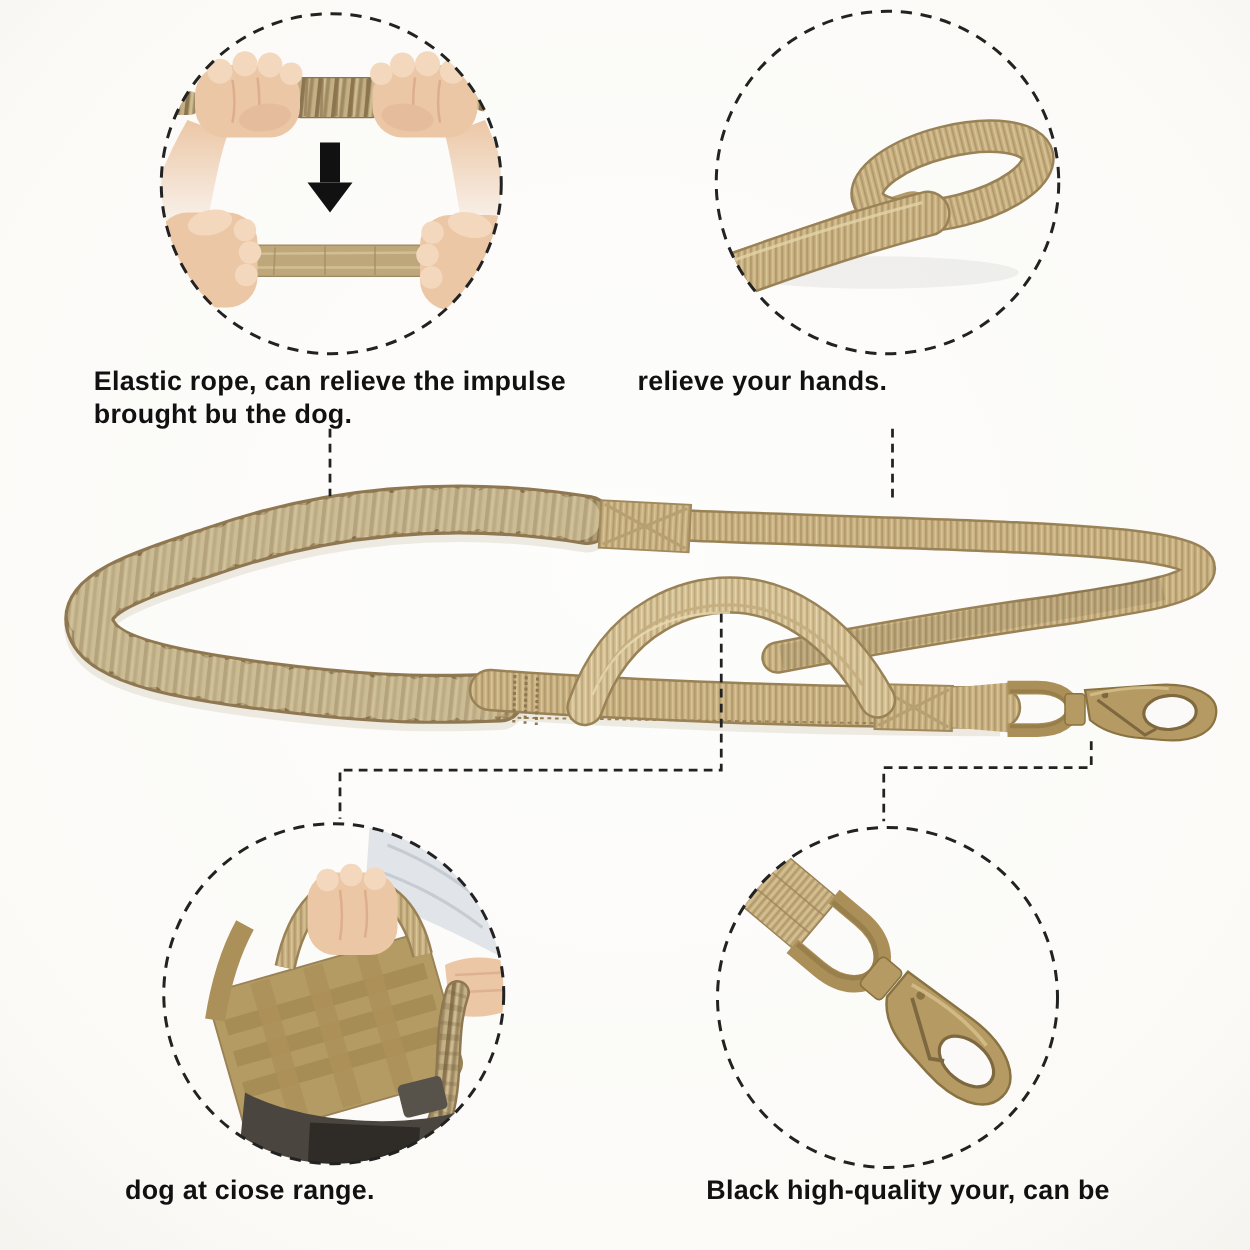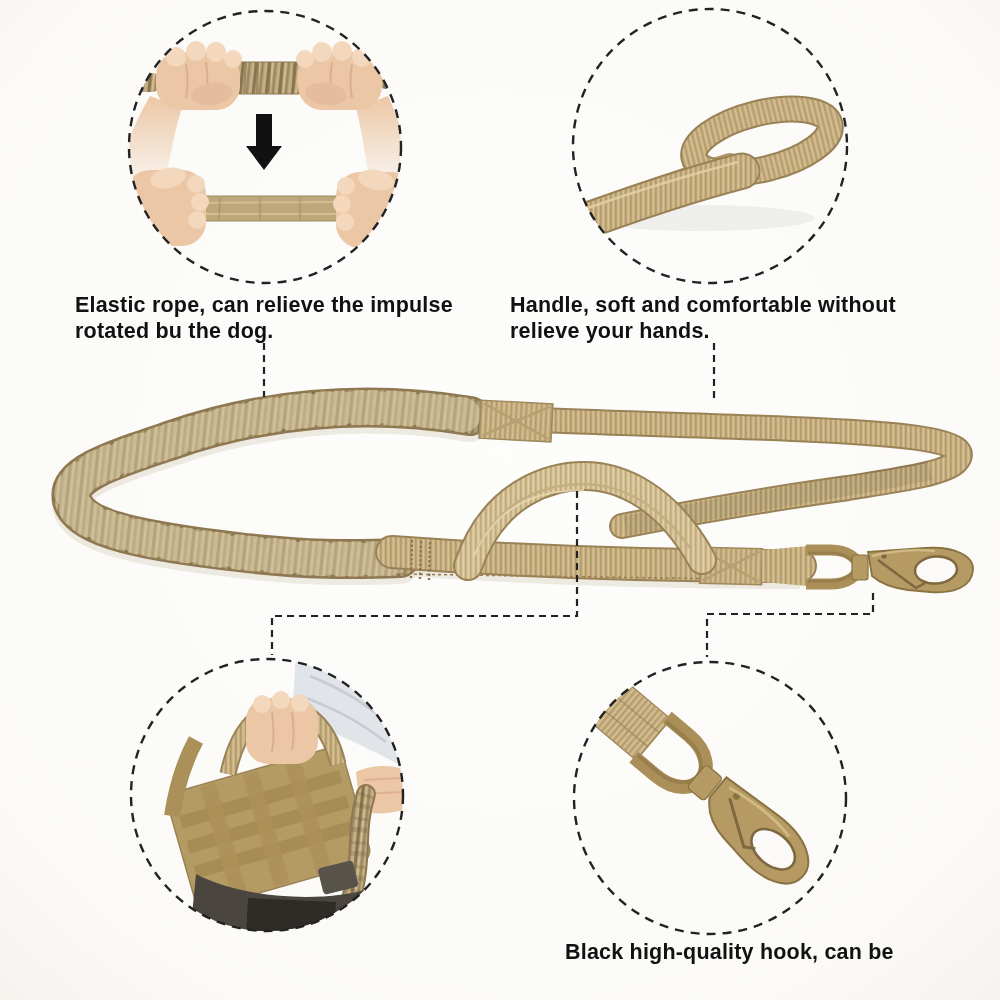--- a/index.html
+++ b/index.html
@@ -246,28 +246,28 @@
         <circle cx="196" cy="-10" r="3.5" fill="#8a7342"></circle>
         <path d="M 185 -12 C 212 -17 240 -18 262 -13" fill="none" stroke="#d8c08c" stroke-width="3" opacity=".8"></path>
       </g>
     </g>
     <circle cx="710" cy="798" r="136" fill="none" stroke="#222222" stroke-width="2.4" stroke-dasharray="9 7"></circle>
   </g>
 </svg>
 
 <div class="caption" style="left:75px;top:292px">
   <span>Elastic rope, can relieve the impulse</span>
-  <span>rotated bu the dog.</span>
+  <span>brought bu the dog.</span>
 </div>
 
 <div class="caption" style="left:510px;top:292px">
-  <span>Handle, soft and comfortable without</span>
   <span>relieve your hands.</span>
 </div>
 
 <div class="caption" style="left:100px;top:939px">
+  <span>dog at ciose range.</span>
 </div>
 
 <div class="caption" style="left:565px;top:939px">
-  <span>Black high-quality hook, can be</span>
+  <span>Black high-quality your, can be</span>
 </div>
 
 </div>
 
 </body></html>

